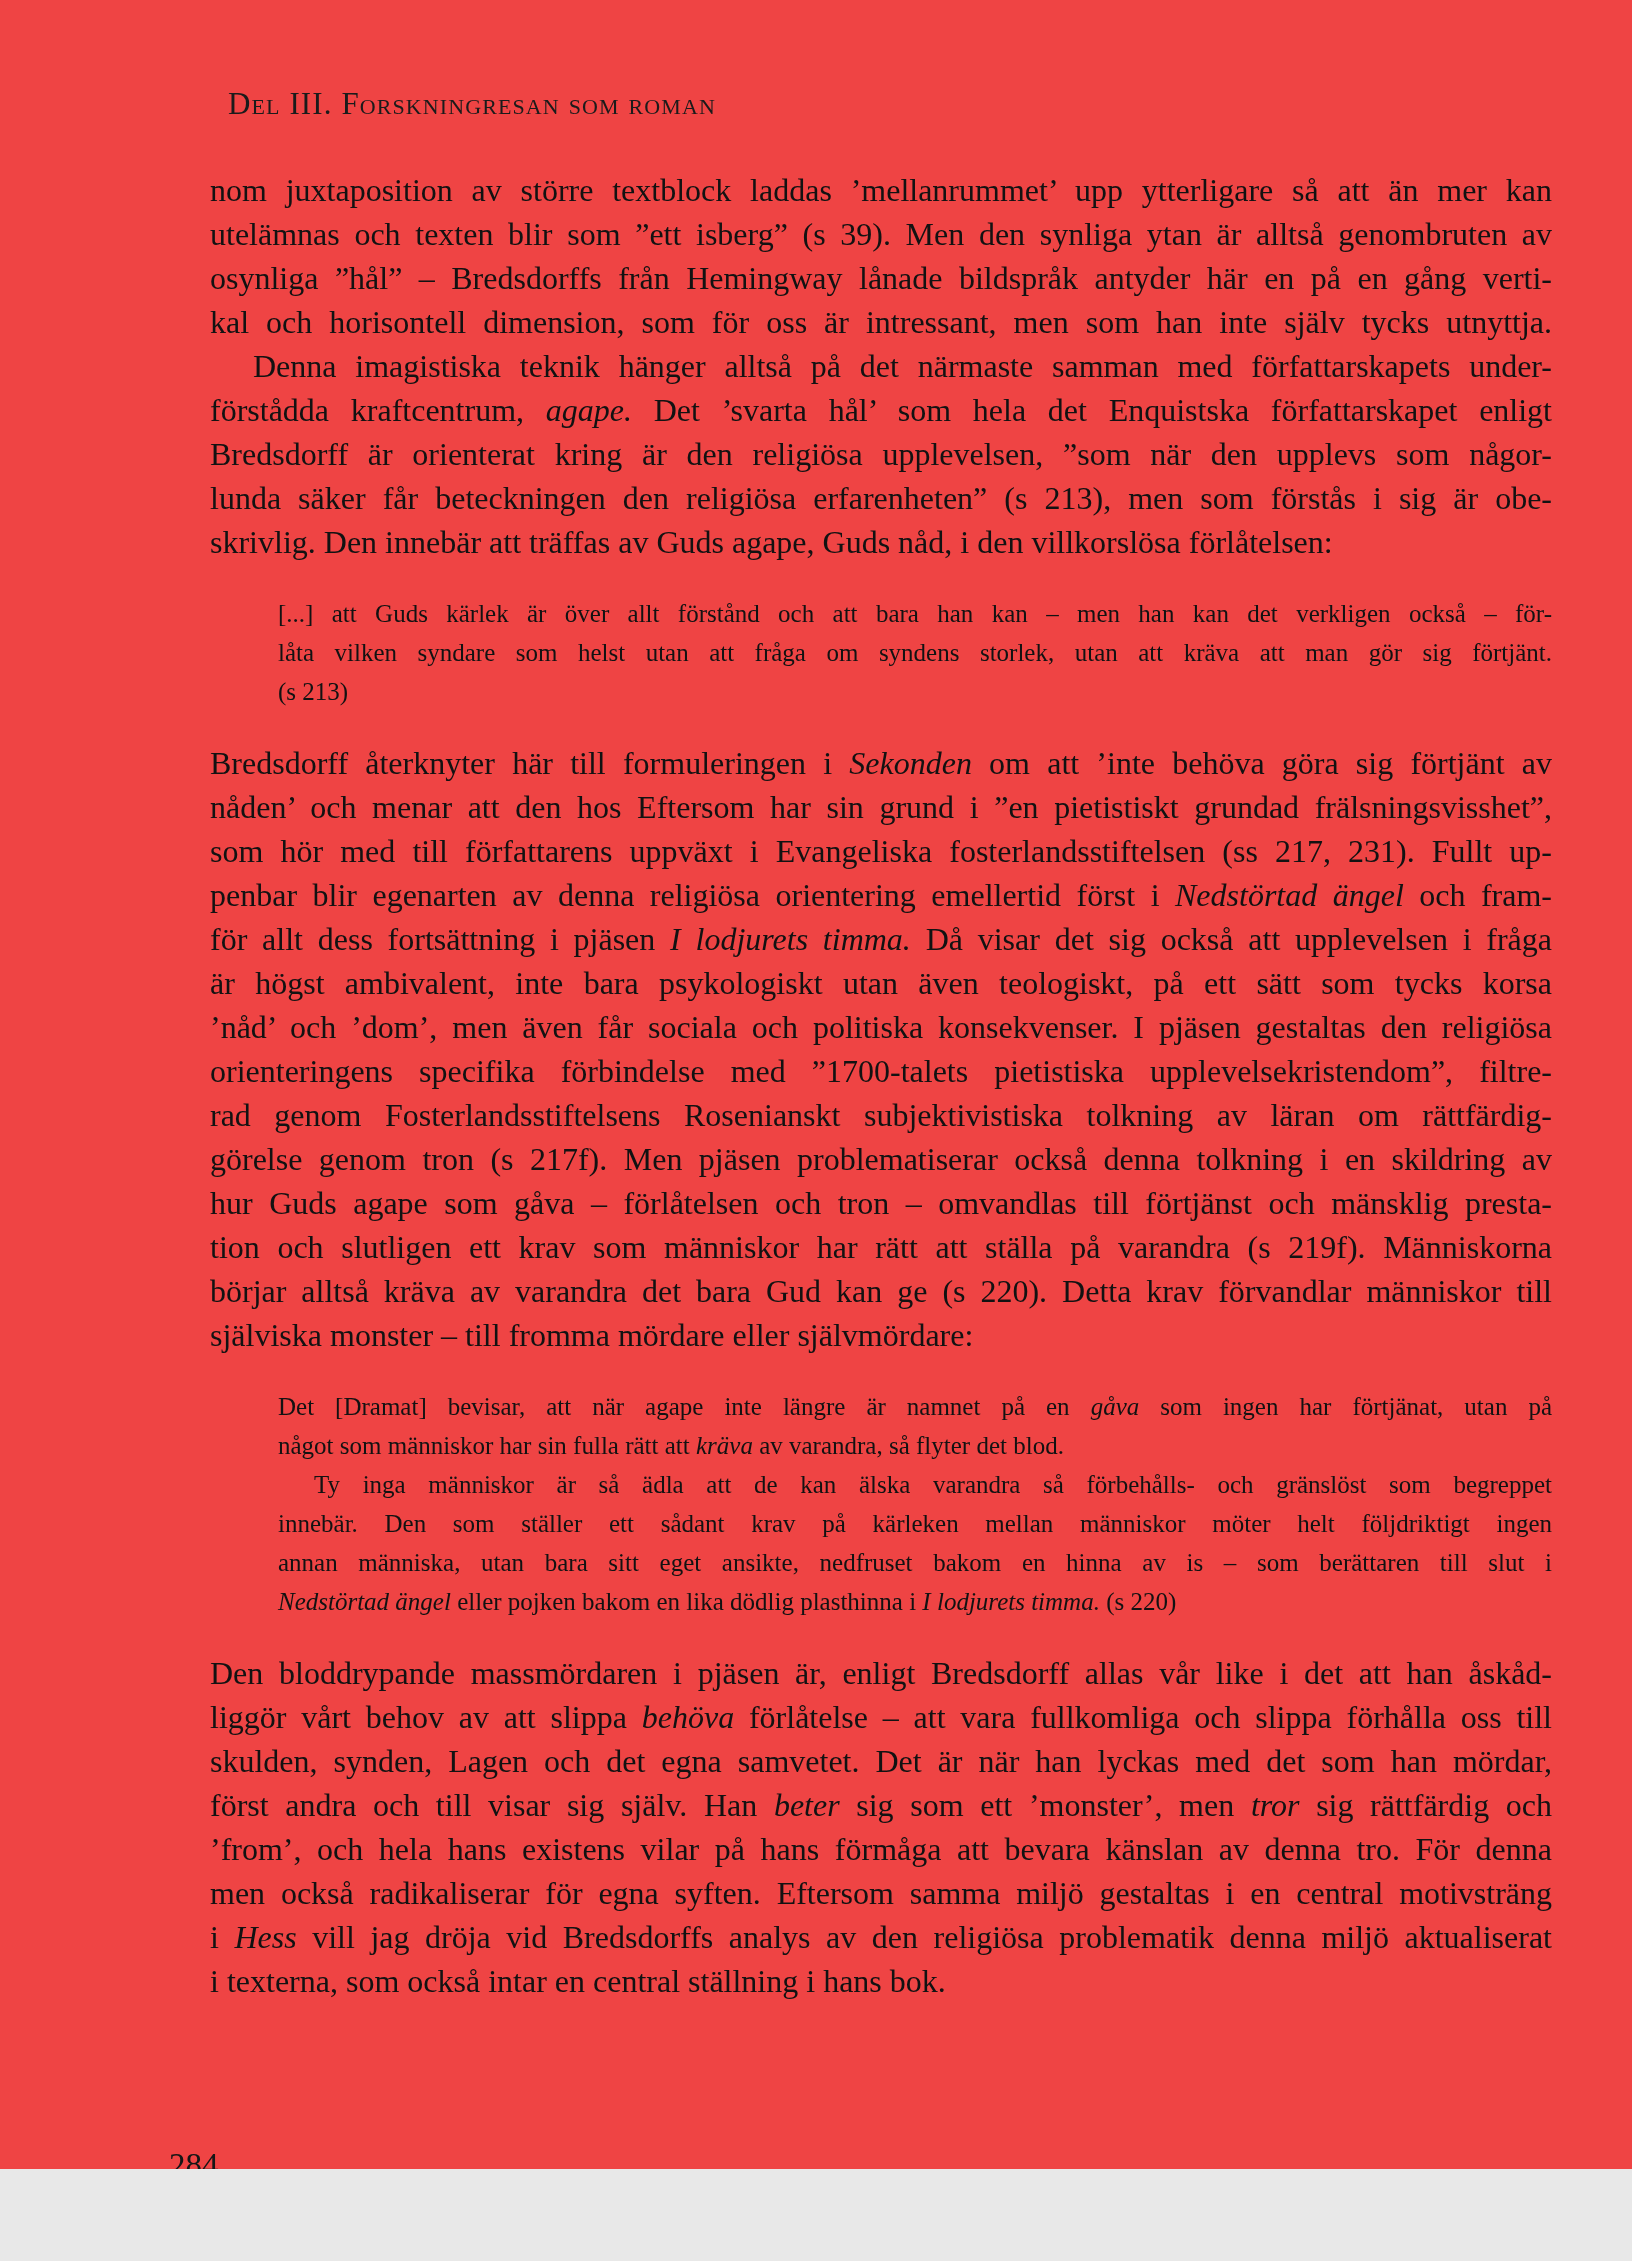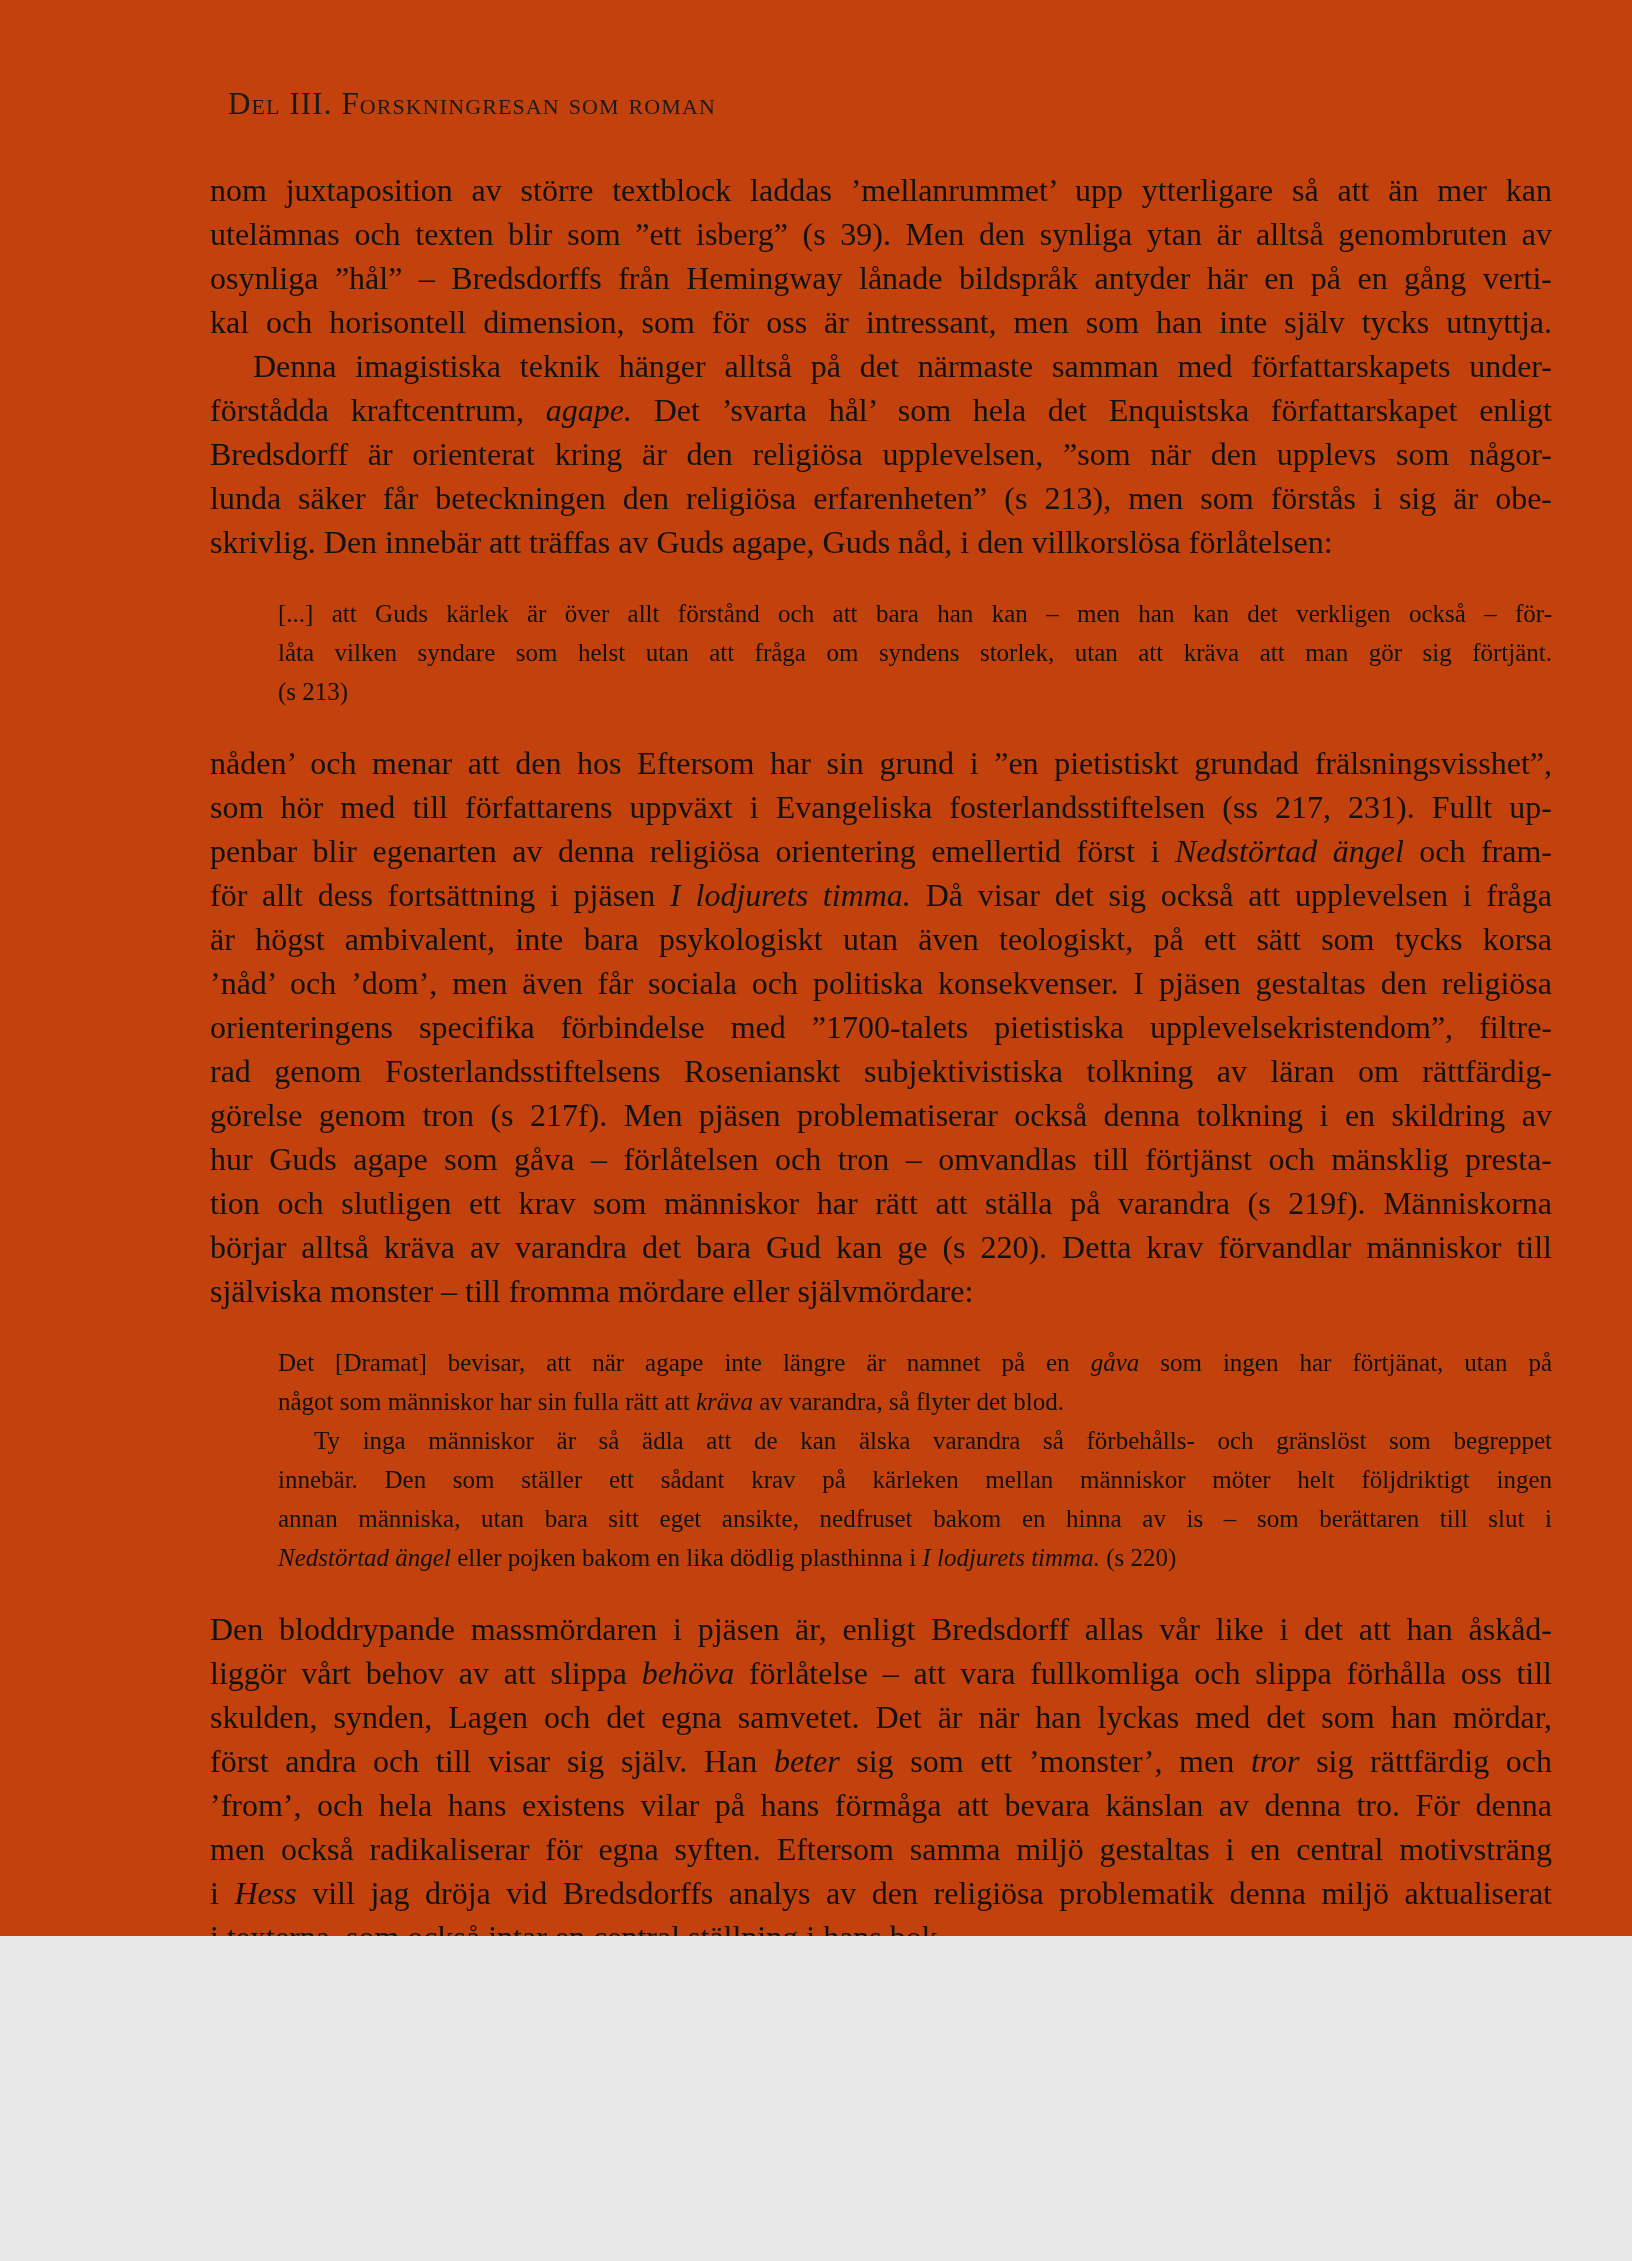--- a/index.html
+++ b/index.html
@@ -1,20 +1,20 @@
 <!DOCTYPE html>
 <html lang="sv" style="font-size:12px"><head>
 <meta charset="utf-8">
 <style>
   html, body { margin: 0; padding: 0; background: #e8e8e8; }
   .page {
     position: relative;
     width: 1633px;
-    height: 1936px;
-    background: #c2410c;
+    height: 2169px;
+    background: #ef4444;
     font-family: "Liberation Serif", serif;
     color: #121212;
     overflow: hidden;
   }
   .running-header {
     position: absolute;
     left: 228px;
     top: 86px;
     font-variant: small-caps;
     font-size: 31px;
@@ -78,20 +78,21 @@
         <div class="line"><span>Bredsdorff är orienterat kring är den religiösa upplevelsen, ”som när den upplevs som någor-</span></div>
         <div class="line"><span>lunda säker får beteckningen den religiösa erfarenheten” (s 213), men som förstås i sig är obe-</span></div>
         <div class="line last"><span>skrivlig. Den innebär att träffas av Guds agape, Guds nåd, i den villkorslösa förlåtelsen:</span></div>
       </div>
       <div class="block-quote">
         <div class="line"><span>[...] att Guds kärlek är över allt förstånd och att bara han kan – men han kan det verkligen också – för-</span></div>
         <div class="line"><span>låta vilken syndare som helst utan att fråga om syndens storlek, utan att kräva att man gör sig förtjänt.</span></div>
         <div class="line last"><span>(s 213)</span></div>
       </div>
       <div class="block-body">
+        <div class="line"><span>Bredsdorff återknyter här till formuleringen i </span><em>Sekonden</em><span> om att ’inte behöva göra sig förtjänt av</span></div>
         <div class="line"><span>nåden’ och menar att den hos Eftersom har sin grund i ”en pietistiskt grundad frälsningsvisshet”,</span></div>
         <div class="line"><span>som hör med till författarens uppväxt i Evangeliska fosterlandsstiftelsen (ss 217, 231). Fullt up-</span></div>
         <div class="line"><span>penbar blir egenarten av denna religiösa orientering emellertid först i </span><em>Nedstörtad ängel</em><span> och fram-</span></div>
         <div class="line"><span>för allt dess fortsättning i pjäsen </span><em>I lodjurets timma.</em><span> Då visar det sig också att upplevelsen i fråga</span></div>
         <div class="line"><span>är högst ambivalent, inte bara psykologiskt utan även teologiskt, på ett sätt som tycks korsa</span></div>
         <div class="line"><span>’nåd’ och ’dom’, men även får sociala och politiska konsekvenser. I pjäsen gestaltas den religiösa</span></div>
         <div class="line"><span>orienteringens specifika förbindelse med ”1700-talets pietistiska upplevelsekristendom”, filtre-</span></div>
         <div class="line"><span>rad genom Fosterlandsstiftelsens Rosenianskt subjektivistiska tolkning av läran om rättfärdig-</span></div>
         <div class="line"><span>görelse genom tron (s 217f). Men pjäsen problematiserar också denna tolkning i en skildring av</span></div>
         <div class="line"><span>hur Guds agape som gåva – förlåtelsen och tron – omvandlas till förtjänst och mänsklig presta-</span></div>

